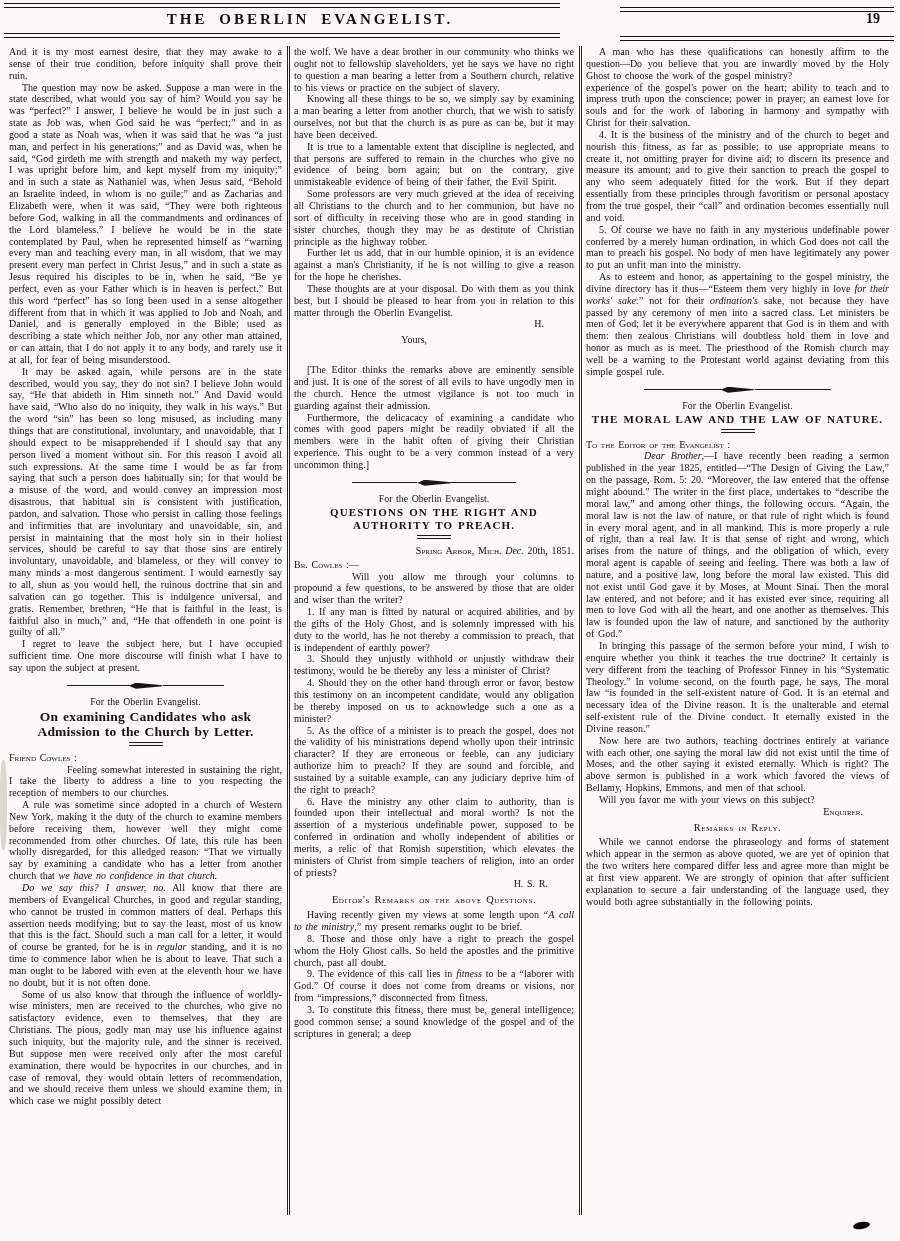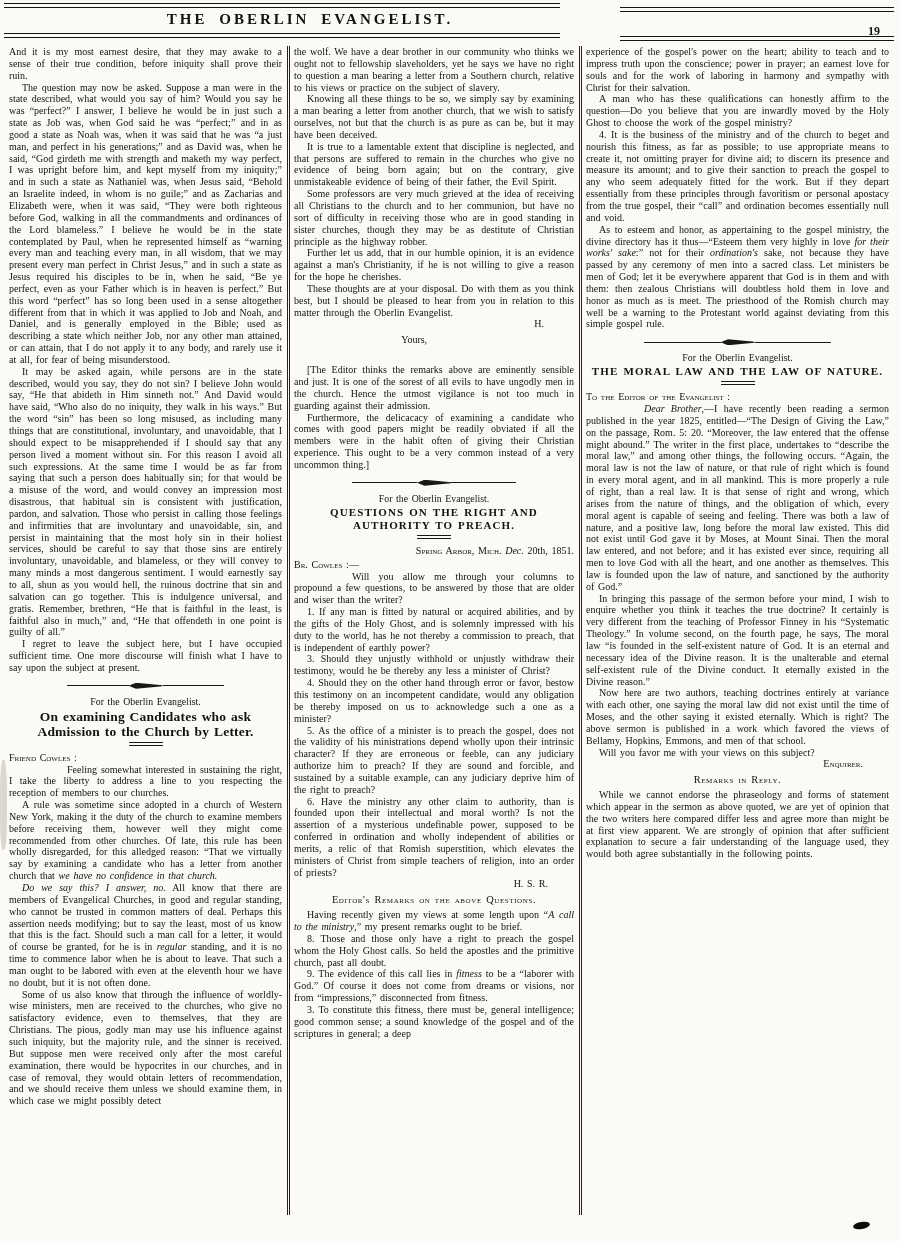--- a/index.html
+++ b/index.html
@@ -13,21 +13,21 @@
   .rule{position:absolute;background:transparent;}
   .rule.dbl{border-top:1.6px solid #161412;border-bottom:1px solid #161412;height:3px;}
   .rt-left {left:4px;  width:556px; top:3px;}
   .rt-right{left:620px; right:6px;  top:7px;}
   .rb-left {left:4px;  width:556px; top:33px;}
   .rb-right{left:620px; right:6px;  top:36px;}
   .mast-title{
     position:absolute;top:11px;left:0;width:620px;text-align:center;
     font-size:15px;font-weight:bold;letter-spacing:3px;word-spacing:5px;
   }
-  .page-num{position:absolute;top:24px;right:20px;font-size:12px;font-weight:bold;}
+  .page-num{position:absolute;top:11px;right:20px;font-size:14px;font-weight:bold;}
   
   .columns{
     position:absolute;top:46px;left:6px;right:6px;bottom:26px;
     display:grid;grid-template-columns:281px 4px 288px 4px auto;overflow:hidden;
   }
   .col{overflow:hidden;padding:0 5px 0 3px;text-align:justify;
        font-size:10px;line-height:11.85px;word-spacing:1.2px;}
   .col-rule{border-left:1px solid #26231f;border-right:1px solid #26231f;width:1px;}
   
   p.para{margin:0;text-indent:13px;}
@@ -125,23 +125,24 @@
         <p class="para">6. Have the ministry any other claim to authority, than is founded upon their intellectual and moral worth? Is not the assertion of a mysterious undefinable power, supposed to be conferred in ordination and wholly independent of abilities or merits, a relic of that Romish superstition, which elevates the ministers of Christ from simple teachers of religion, into an order of priests?</p>
         <div class="sigright">H. S. R.</div>
         <div class="subhead">Editor's Remarks on the above Questions.</div>
         <p class="para"><span>Having recently given my views at some length upon “</span><span class="i">A call to the ministry</span><span>,” my present remarks ought to be brief.</span></p>
         <p class="para">8. Those and those only have a right to preach the gospel whom the Holy Ghost calls. So held the apostles and the primitive church, past all doubt.</p>
         <p class="para"><span>9. The evidence of this call lies in </span><span class="i">fitness</span><span> to be a “laborer with God.” Of course it does not come from dreams or visions, nor from “impressions,” disconnected from fitness.</span></p>
         <p class="para">3. To constitute this fitness, there must be, general intelligence; good common sense; a sound knowledge of the gospel and of the scriptures in general; a deep</p>
       </section>
     <div class="col-rule"></div>
     <section class="col">
+        <p class="para">A man who has these qualifications can honestly affirm to the question—Do you believe that you are inwardly moved by the Holy Ghost to choose the work of the gospel ministry?</p>
         <p class="para noindent">experience of the gospel's power on the heart; ability to teach and to impress truth upon the conscience; power in prayer; an earnest love for souls and for the work of laboring in harmony and sympathy with Christ for their salvation.</p>
-        <p class="para">A man who has these qualifications can honestly affirm to the question—Do you believe that you are inwardly moved by the Holy Ghost to choose the work of the gospel ministry?</p>
         <p class="para">4. It is the business of the ministry and of the church to beget and nourish this fitness, as far as possible; to use appropriate means to create it, not omitting prayer for divine aid; to discern its presence and measure its amount; and to give their sanction to preach the gospel to any who seem adequately fitted for the work. But if they depart essentially from these principles through favoritism or personal apostacy from the true gospel, their “call” and ordination becomes essentially null and void.</p>
+        <p class="para">5. Of course we have no faith in any mysterious undefinable power conferred by a merely human ordination, in which God does not call the man to preach his gospel. No body of men have legitimately any power to put an unfit man into the ministry.</p>
         <p class="para"><span>As to esteem and honor, as appertaining to the gospel ministry, the divine directory has it thus—“Esteem them very highly in love </span><span class="i">for their works' sake</span><span>:” not for their </span><span class="i">ordination's</span><span> sake, not because they have passed by any ceremony of men into a sacred class. Let ministers be men of God; let it be everywhere apparent that God is in them and with them: then zealous Christians will doubtless hold them in love and honor as much as is meet. The priesthood of the Romish church may well be a warning to the Protestant world against deviating from this simple gospel rule.</span></p>
         <div class="divider">
           <span class="divider-line"></span>
           <span class="divider-diamond"></span>
           <span class="divider-line"></span>
         </div>
         <div class="credit">For the Oberlin Evangelist.</div>
         <h2 class="headline caps">THE MORAL LAW AND THE LAW OF NATURE.</h2>
         <div class="hrule"></div>
         <div class="salutation">To the Editor of the Evangelist :</div>

